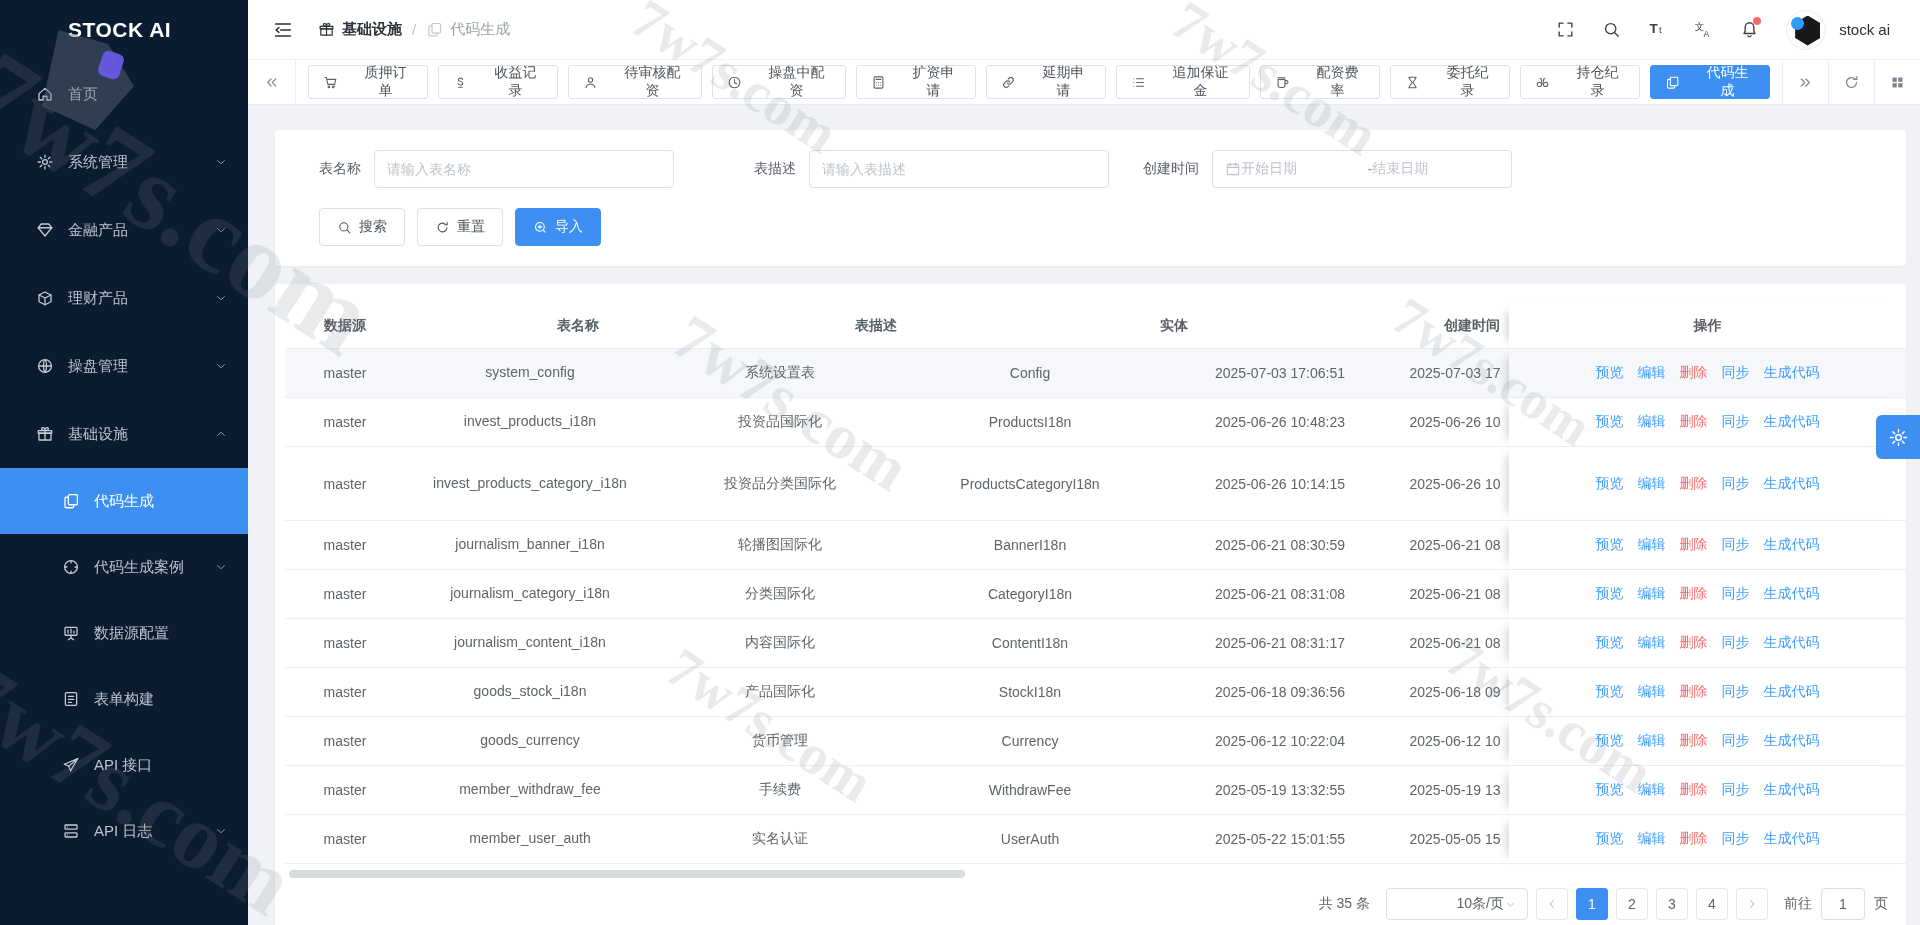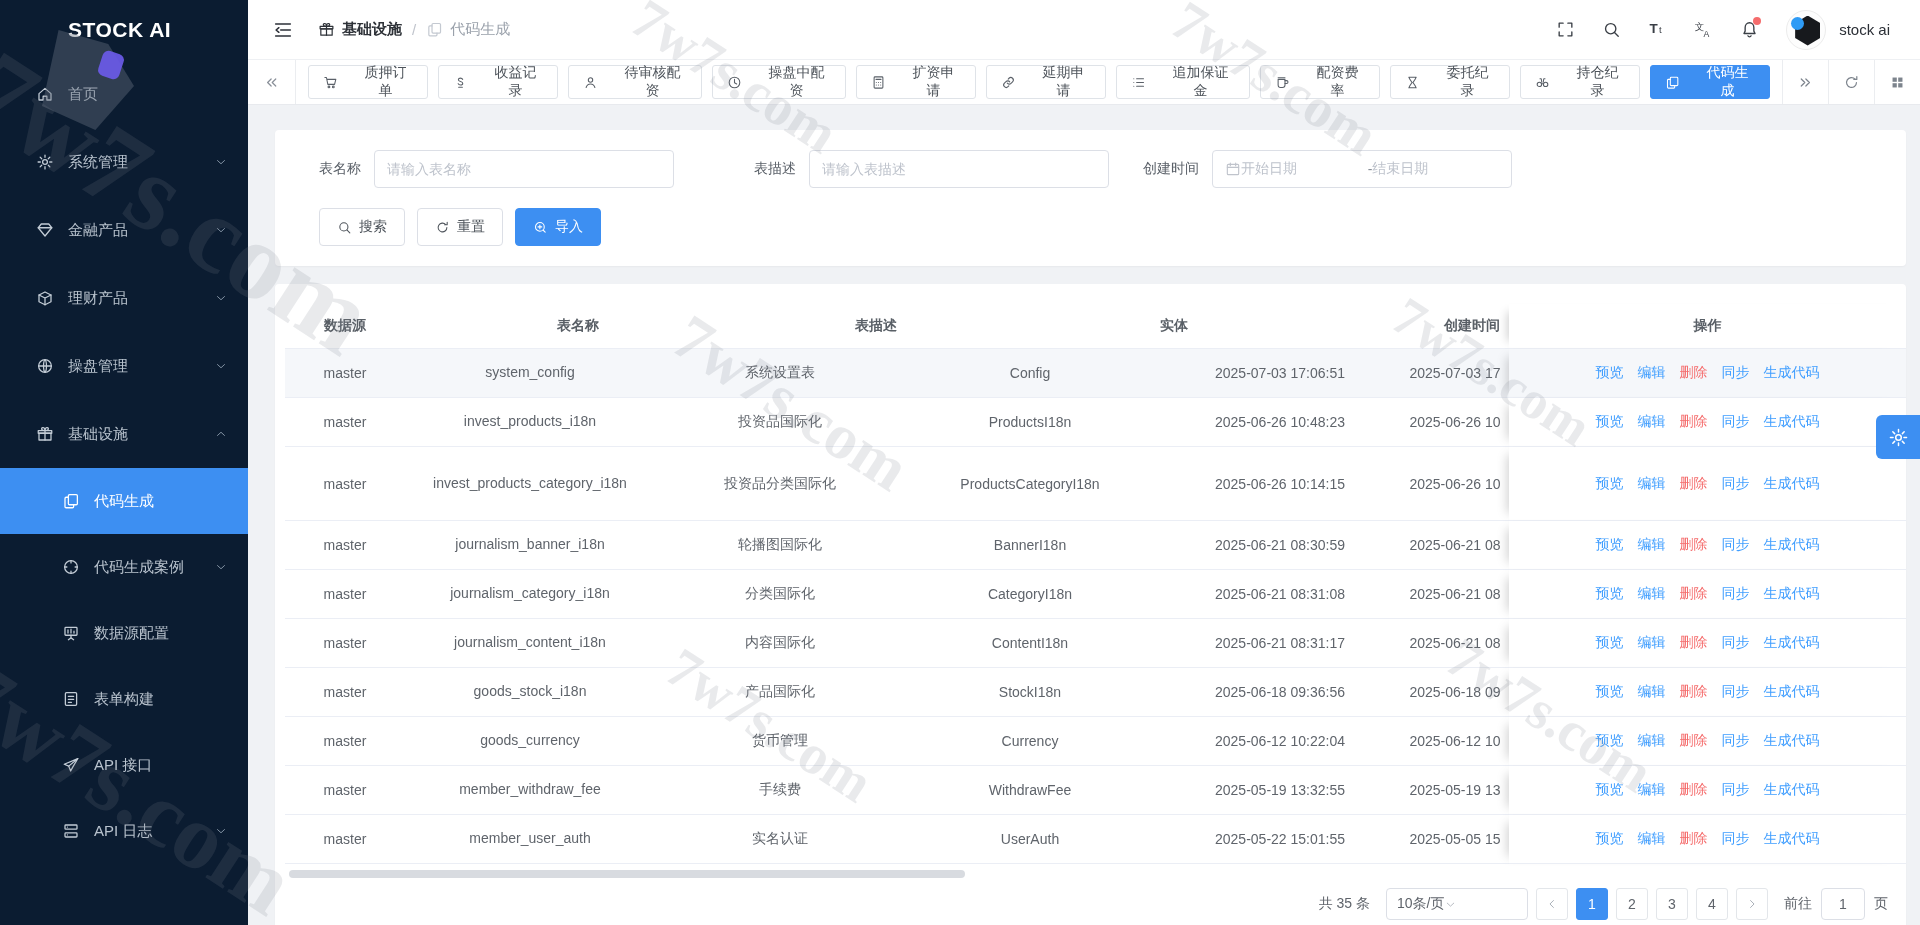--- a/index.html
+++ b/index.html
@@ -102,21 +102,21 @@
   .c2 { width:250px; } .c3 { width:250px; } .c4 { width:250px; } .c5 { width:100px; white-space:nowrap; }
   .op-cell { position:absolute; right:0; top:0; bottom:-1px; width:397px; background:#fff; display:flex; align-items:center; justify-content:center; gap:14px; box-shadow:-10px 0 10px -8px rgba(0,0,0,.18); border-bottom:1px solid #ebeef5; }
   .thead .op-cell { font-weight:700; color:#595f66; }
   .op-link { color:var(--link); font-size:14px; cursor:pointer; text-decoration:none; white-space:nowrap; }
   .op-link.danger { color:var(--danger); }
   .hscroll { margin:6px 0 0 4px; width:676px; height:8px; border-radius:4px; background:#d8dbe0; cursor:pointer; }
 
   
   .pager { display:flex; align-items:center; justify-content:flex-end; gap:8px; margin-top:10px; padding-right:18px; font-size:14px; color:#5f646b; }
   .pg-total { margin-right:8px; }
-  .pg-select { width:142px; height:32px; border:1px solid #dcdfe6; border-radius:4px; display:flex; align-items:center; justify-content:flex-start; padding:0 10px; cursor:pointer; background:#fff; }
+  .pg-select { width:142px; height:32px; border:1px solid #dcdfe6; border-radius:4px; display:flex; align-items:center; justify-content:flex-end; padding:0 10px; cursor:pointer; background:#fff; }
   .pg-select .ic { width:13px; height:13px; color:#b0b5bd; }
   .pg-btn { min-width:32px; height:32px; border:1px solid #e3e6ea; border-radius:3px; background:#fff; display:flex; align-items:center; justify-content:center; color:#5f646b; cursor:pointer; font-size:14px; font-family:inherit; }
   .pg-btn .ic { width:14px; height:14px; }
   .pg-btn.arrow { color:#aab0b8; }
   .pg-btn.active { background:var(--blue); border-color:var(--blue); color:#fff; }
   .pg-goto { display:flex; align-items:center; gap:9px; margin-left:8px; }
   .pg-input { width:44px; height:32px; border:1px solid #dcdfe6; border-radius:4px; text-align:center; font-size:14px; color:#5f646b; outline:none; font-family:inherit; }
 
   .float-gear { position:absolute; right:0; top:415px; width:44px; height:44px; background:var(--blue); border-radius:6px 0 0 6px; display:flex; align-items:center; justify-content:center; color:#fff; z-index:40; cursor:pointer; }
   .float-gear .ic { width:21px; height:21px; }

